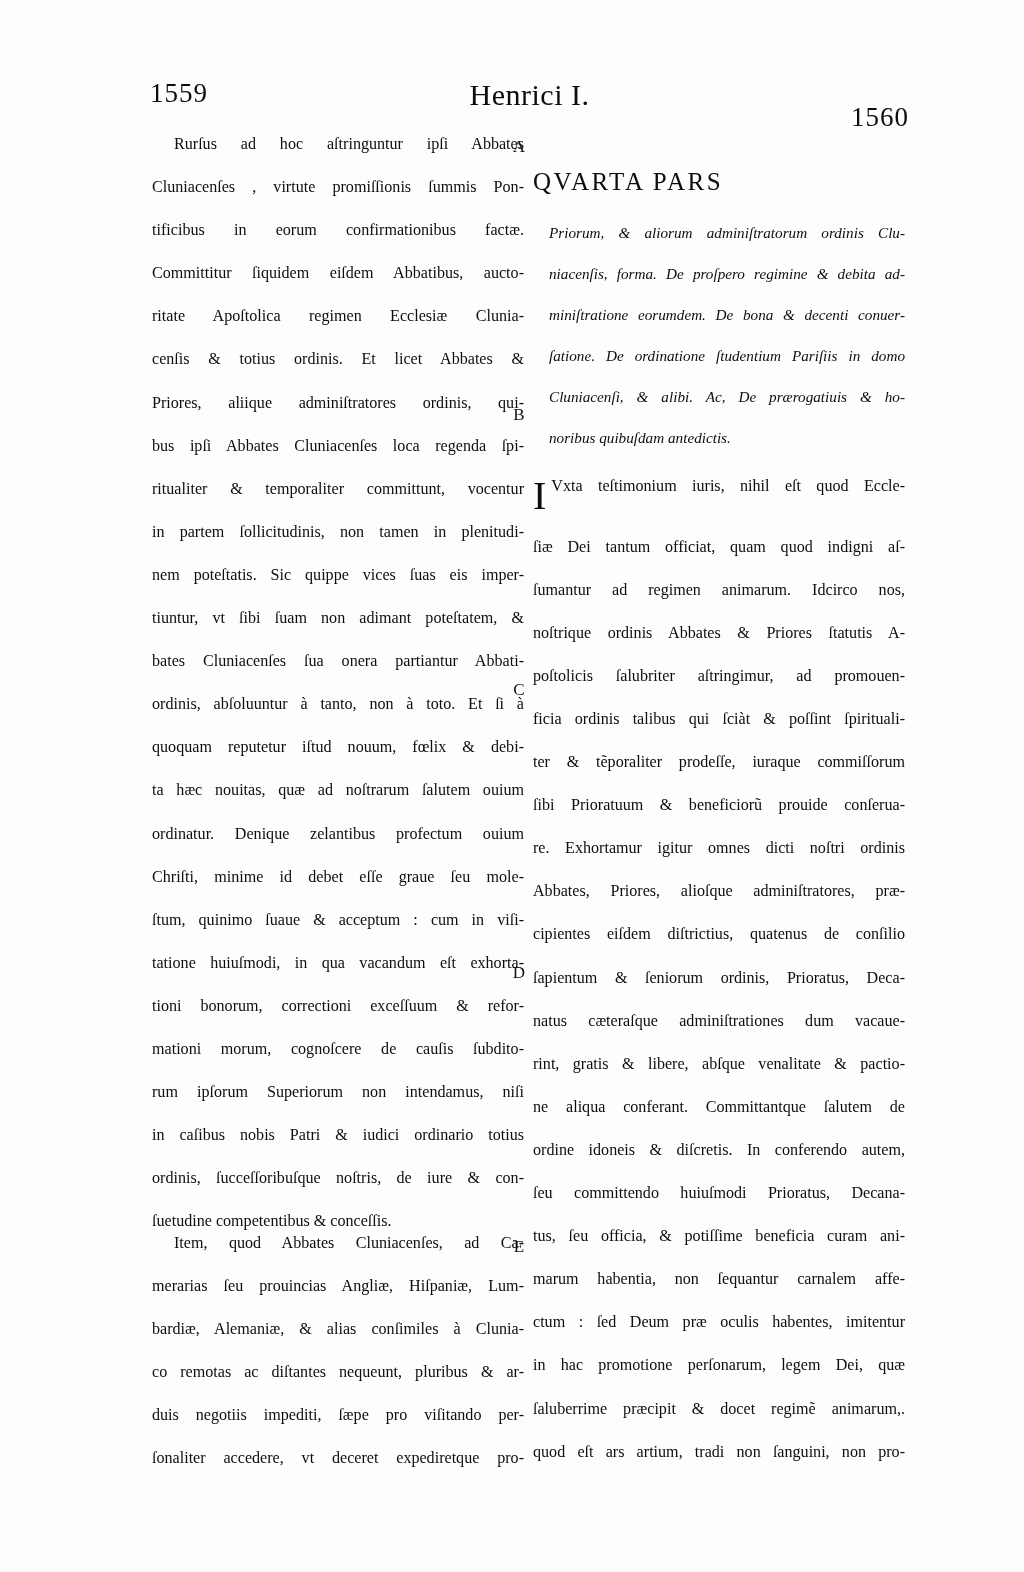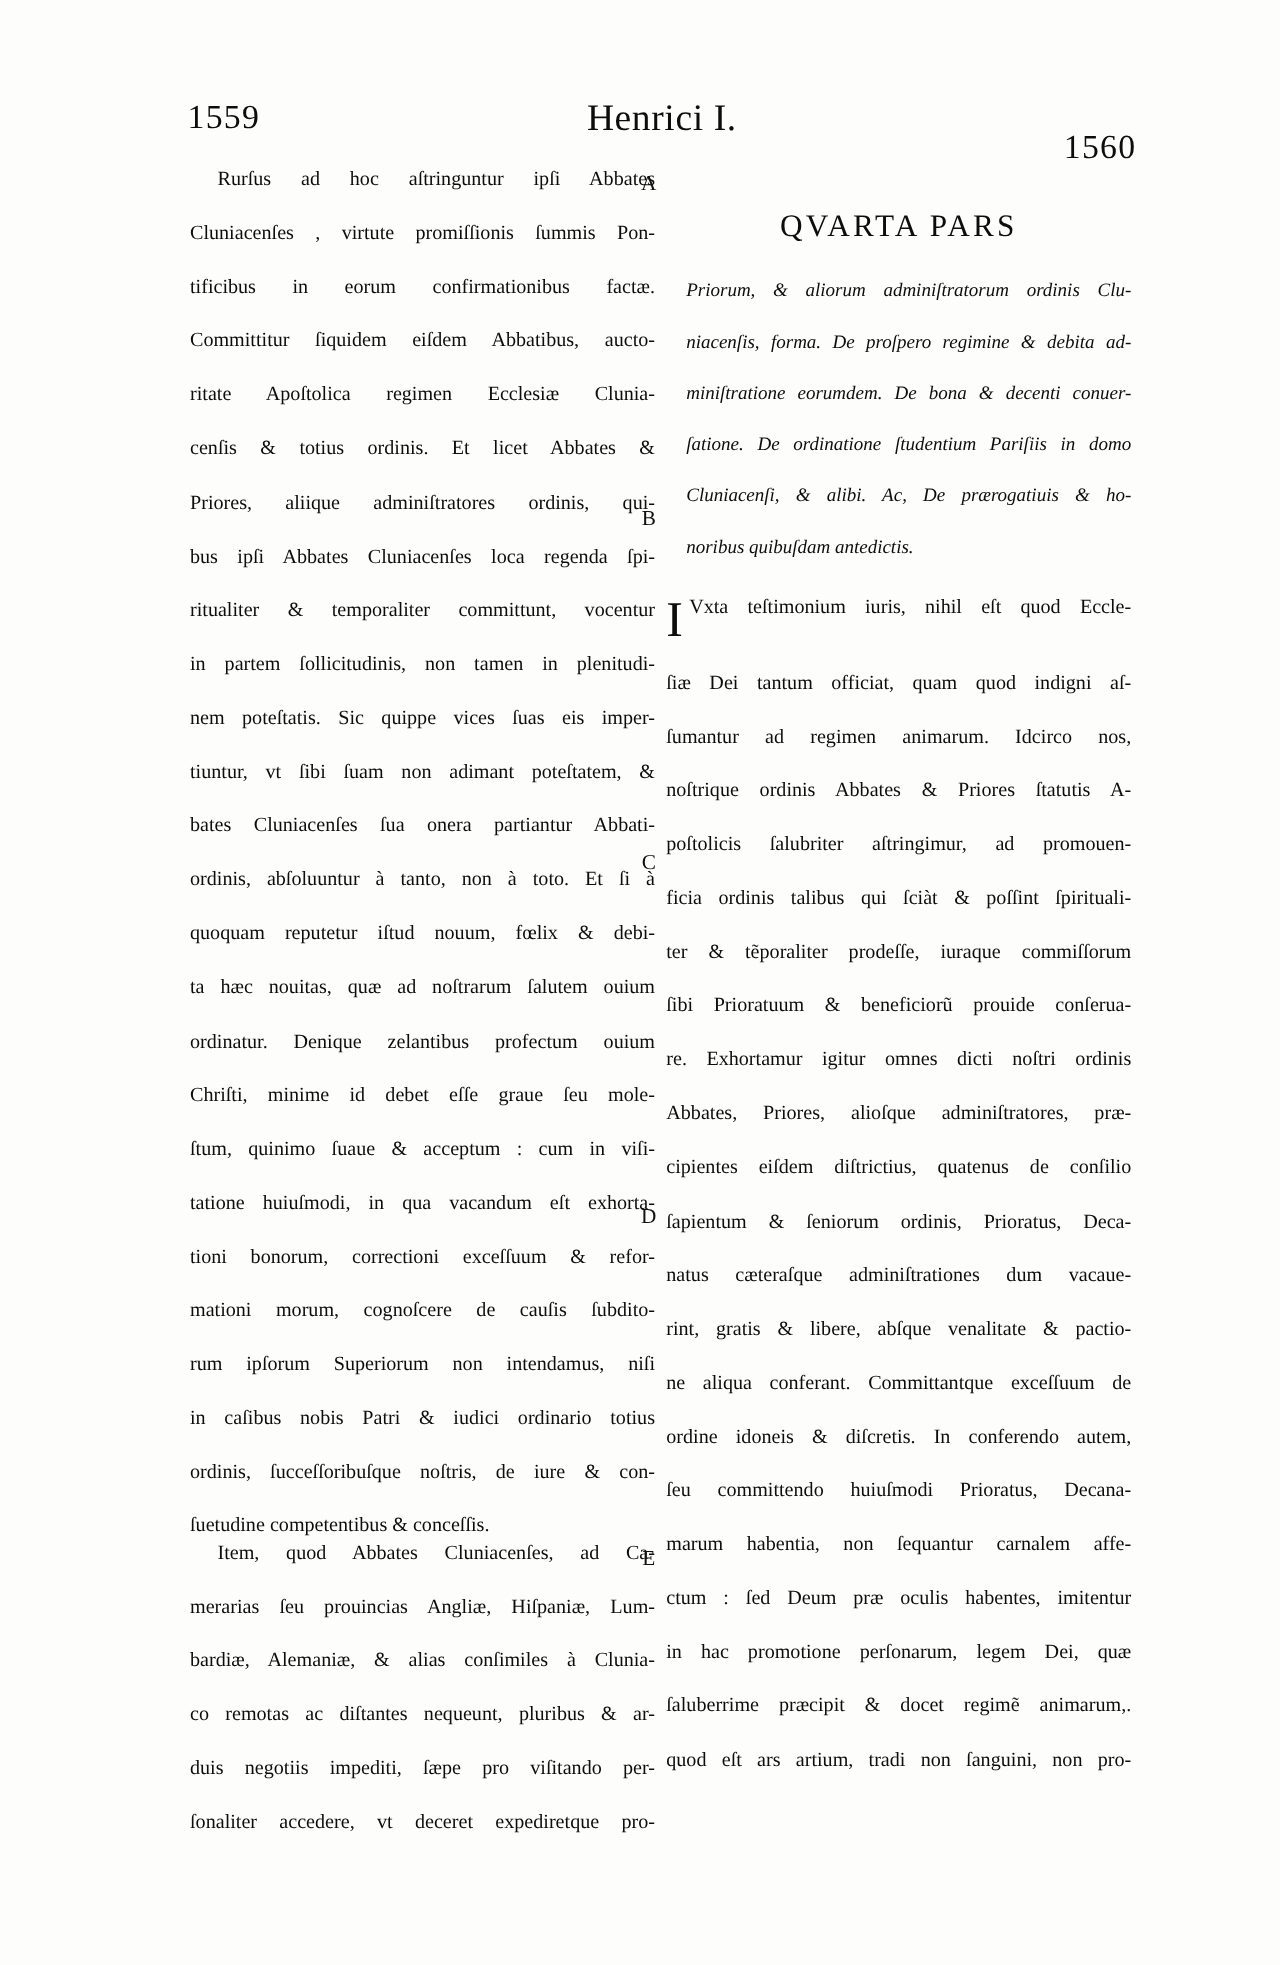--- a/index.html
+++ b/index.html
@@ -76,21 +76,21 @@
   }
   .jline::after {
     content: "";
     display: inline-block;
     width: 100%;
   }
   .jline.last::after { display: none; }
 
   
   .pars-title {
-    text-align: center;
+    text-align: left;
     font-size: 25px;
     letter-spacing: 2.5px;
     margin: 38px 0 12px 0;
     font-family: "Liberation Serif", "DejaVu Serif", serif;
   }
   .pars-argument {
     font-style: italic;
     font-size: 15.2px;
     line-height: 20.6px;
     margin: 30px 0 0 0;
@@ -197,23 +197,24 @@
               <span class="jline">poſtolicis  ſalubriter  aſtringimur,  ad  promouen-</span>
               <span class="jline">ficia ordinis talibus qui ſciàt &amp; poſſint ſpirituali-</span>
               <span class="jline">ter &amp; tẽporaliter prodeſſe, iuraque commiſſorum</span>
               <span class="jline">ſibi Prioratuum &amp; beneficiorũ prouide conſerua-</span>
               <span class="jline">re. Exhortamur igitur omnes dicti noſtri ordinis</span>
               <span class="jline">Abbates, Priores, alioſque adminiſtratores, præ-</span>
               <span class="jline">cipientes  eiſdem  diſtrictius,  quatenus  de  conſilio</span>
               <span class="jline">ſapientum  &amp;  ſeniorum ordinis, Prioratus, Deca-</span>
               <span class="jline">natus  cæteraſque  adminiſtrationes  dum   vacaue-</span>
               <span class="jline">rint, gratis &amp; libere, abſque venalitate &amp; pactio-</span>
-              <span class="jline">ne  aliqua  conferant.  Committantque  exceſſuum  de</span>
+              <span class="jline">ne  aliqua  conferant.  Committantque  ſalutem  de</span>
               <span class="jline">ordine idoneis &amp; diſcretis. In conferendo autem,</span>
               <span class="jline">ſeu committendo huiuſmodi Prioratus, Decana-</span>
+              <span class="jline">tus, ſeu officia, &amp; potiſſime beneficia curam ani-</span>
               <span class="jline">marum  habentia,  non  ſequantur  carnalem  affe-</span>
               <span class="jline">ctum : ſed Deum præ oculis habentes, imitentur</span>
               <span class="jline">in hac promotione perſonarum,  legem Dei,  quæ</span>
               <span class="jline">ſaluberrime præcipit  &amp;  docet regimẽ animarum,.</span>
               <span class="jline">quod eſt ars artium, tradi non ſanguini, non pro-</span>
             </p>
           </div>
         </div>
     </div>
 

